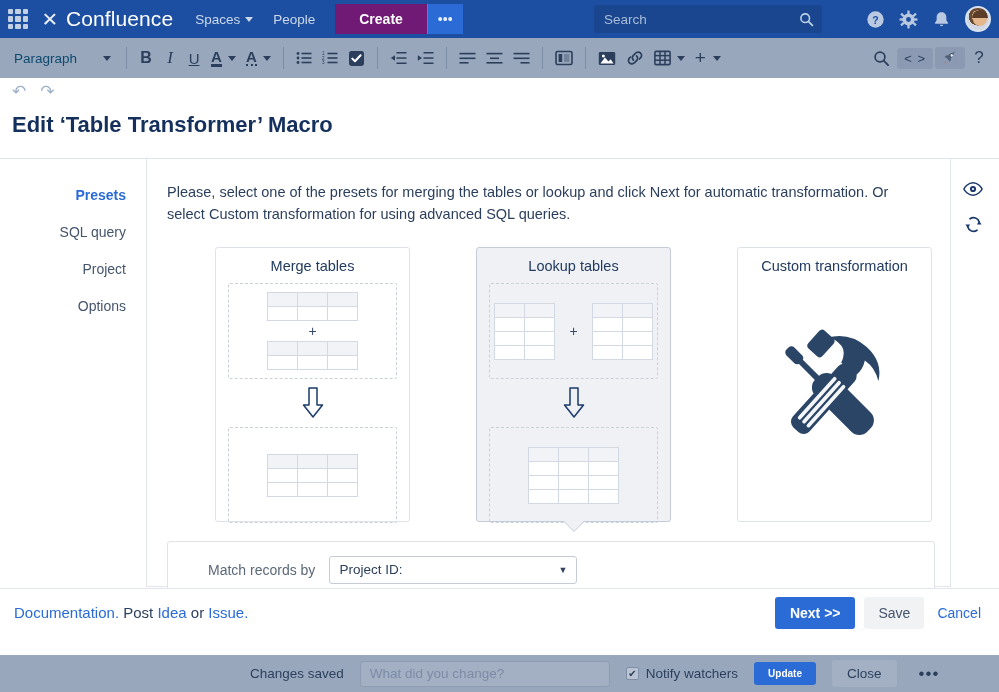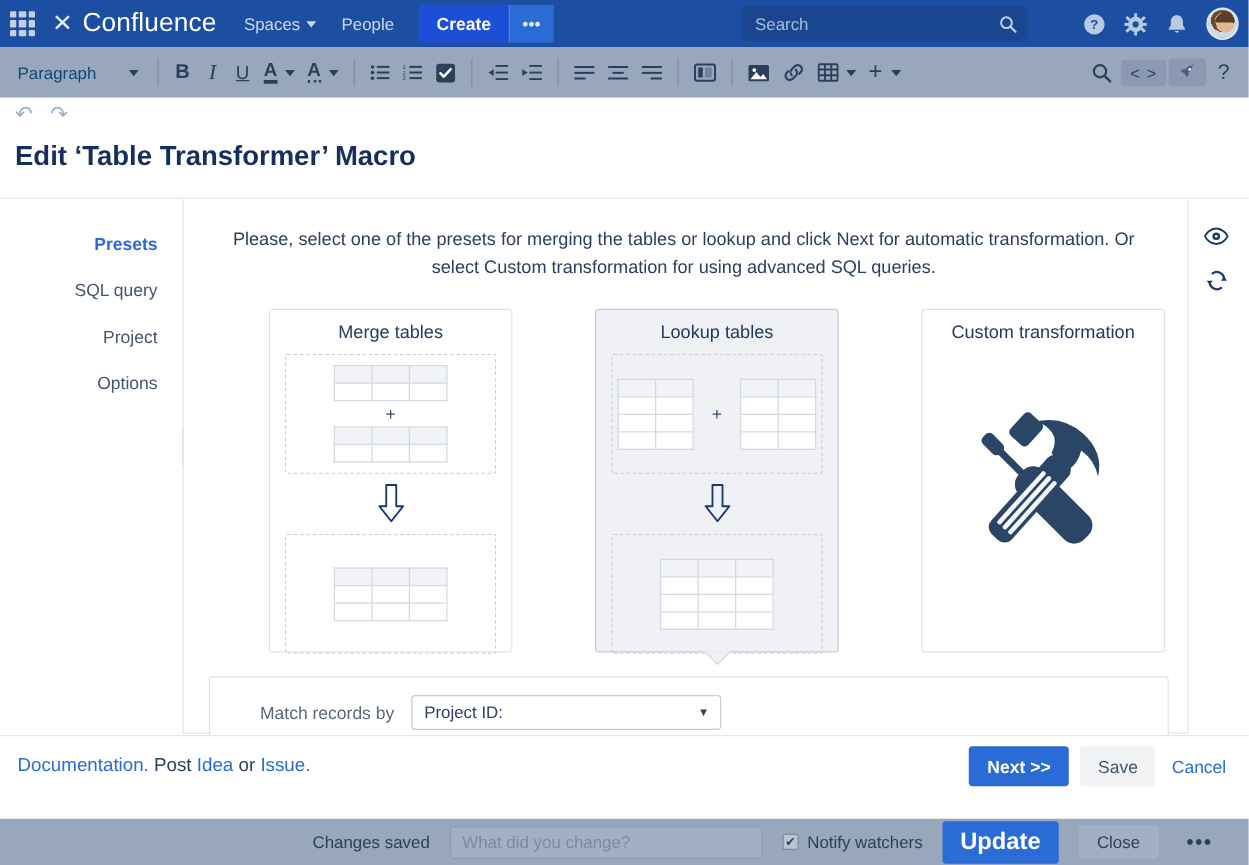--- a/index.html
+++ b/index.html
@@ -22,22 +22,22 @@
     position: relative;
   }
   .appsgrid { width: 20px; height: 20px; display:grid; grid-template-columns: repeat(3,1fr); grid-template-rows: repeat(3,1fr); gap:2px; margin-right: 14px; cursor:pointer;}
   .appsgrid i { background:#c3cfe2; border-radius:1px; display:block; }
   .brand { display:flex; align-items:center; gap:8px; margin-right: 22px; cursor:pointer;}
   .brand-mark { color:#e9eef6; font-size:19px; line-height:1; transform: scaleX(1.05); }
   .brand-text { color:#ffffff; font-size:21px; letter-spacing:0.1px; }
   .navlink { color:#cdd9ea; font-size:13.5px; margin-right:20px; display:flex; align-items:center; gap:5px; cursor:pointer;}
   .caret-d { width:0;height:0;border-left:4px solid transparent;border-right:4px solid transparent;border-top:5px solid #cdd9ea; display:inline-block;}
   .createbtn {
-    background:#1d4ed8; color:#fff; font-size:14px; font-weight:bold;
-    padding: 7px 14px; display:flex; align-items:center; cursor:pointer;
+    background:#701a75; color:#fff; font-size:14px; font-weight:bold;
+    padding: 7px 24px; display:flex; align-items:center; cursor:pointer;
   }
   .createdots { background:#2a6bd6; color:#e6eefc; font-size:14px; padding:7px 10px; border-left:1px solid #4a84de; display:flex;align-items:center; cursor:pointer;}
   .searchbox {
     position:absolute; left:594px; top:5px; width:228px; height:28px;
     background:#1a468f; border-radius:3px; display:flex; align-items:center;
     padding: 0 8px 0 10px; cursor:text;
   }
   .searchbox span.ph { color:#a9bcd8; font-size:13.5px; flex:1;}
   .nav-icons { position:absolute; right:8px; top:0; height:38px; display:flex; align-items:center; gap:14px;}
   .nav-icons .ni { cursor:pointer; display:flex; align-items:center;}
@@ -74,21 +74,21 @@
   .side-tabs { width:140px; padding-top:28px; display:flex; flex-direction:column; align-items:flex-end; gap:21px; padding-right:10px; }
   .side-tab { font-size:14px; color:#44556c; cursor:pointer; position:relative; padding-right:4px;}
   .side-tab.active { color:#2a6bd6; font-weight:bold; }
   .active-bar { position:absolute; left:146px; top:184px; width:3px; height:30px; background:#2a6bd6; }
 
   .content-panel {
     margin-left:6px; width:805px; background:#fff;
     border-left:1px solid #e2e6ec; border-right:1px solid #e2e6ec; border-bottom:1px solid #e2e6ec;
     padding: 22px 18px 0 20px; position:relative;
   }
-  .intro { font-size:14.5px; line-height:22px; color:#2b3f5c; max-width:760px;text-align:center;}
+  .intro { font-size:14.5px; line-height:22px; color:#2b3f5c; max-width:760px;}
 
   .cards { display:flex; gap:18px; margin-top:22px; }
   .card {
     width:245px; height:275px; border:1px solid #dfe3e9; border-radius:3px;
     background:#fff; padding:10px 12px; position:relative; cursor:pointer;margin-left:48px;
   }
   .card.selected { background:#eff1f5; border-color:#c4ccd8; }
   .card-title { text-align:center; font-size:14.5px; color:#213a60; margin-bottom:9px; }
   .card-caret {
     position:absolute; left:50%; bottom:-10px; margin-left:-10px;
@@ -143,21 +143,21 @@
     position:absolute; left:0; top:655px; width:999px; height:37px;
     background:#99a7bd; display:flex; align-items:center; padding-left:250px; gap:16px;
   }
   .saved-text { font-size:13.5px; color:#2b3f5c; }
   .change-input {
     width:250px; height:26px; background:#a3b0c4; border:1px solid #8d9cb3; border-radius:3px;
     display:flex; align-items:center; padding:0 9px; font-size:13.5px; color:#7c8aa3; cursor:text;
   }
   .notify { display:flex; align-items:center; gap:7px; font-size:13.5px; color:#2b3f5c; cursor:pointer;}
   .chk { width:13px;height:13px;background:#b9c3d2;border:1px solid #7f8ea6;border-radius:2px;display:flex;align-items:center;justify-content:center;font-size:10px;color:#2b3f5c;}
-  .bb-update { background:#2a6bd6;color:#fff;font-size:19px;font-weight:bold;border-radius:3px;padding:6px 14px;cursor:pointer;}
+  .bb-update { background:#2a6bd6;color:#fff;font-size:10px;font-weight:bold;border-radius:3px;padding:6px 14px;cursor:pointer;}
   .bb-close { background:#a3b0c4;color:#2b3f5c;font-size:13.5px;border-radius:3px;padding:6px 15px;cursor:pointer;}
   .bb-dots { color:#2b3f5c;font-size:17px;padding:0 6px;cursor:pointer;letter-spacing:1px;}
 </style>
 </head>
 <body>
 
 <div class="topnav">
   <div class="appsgrid">
     <i></i>
       <i></i>

